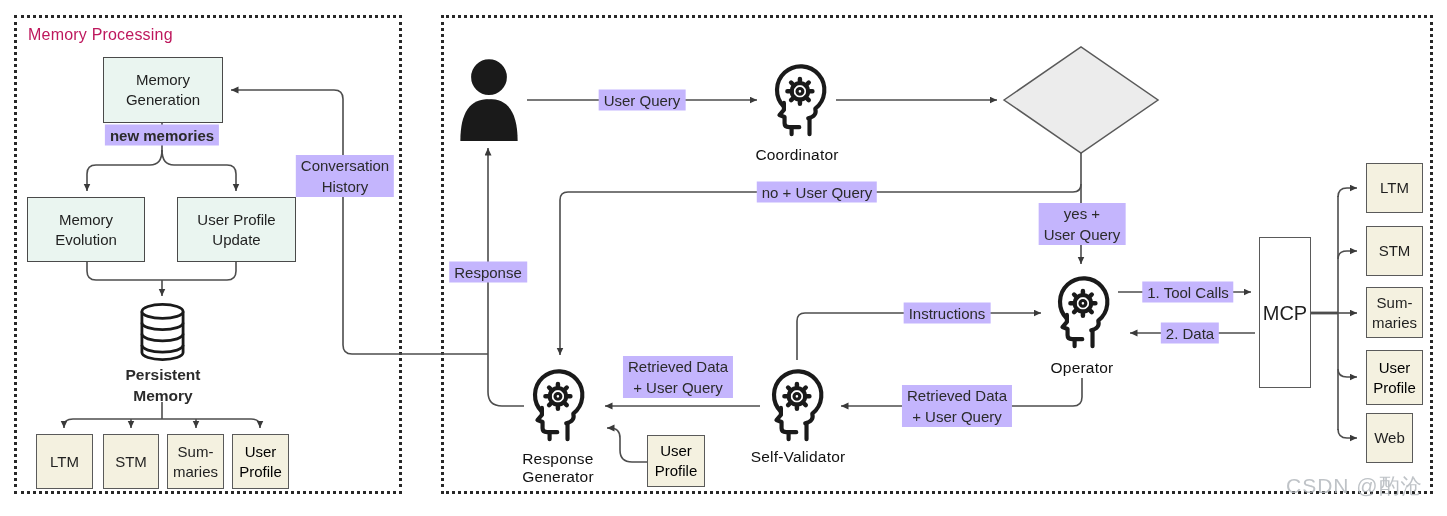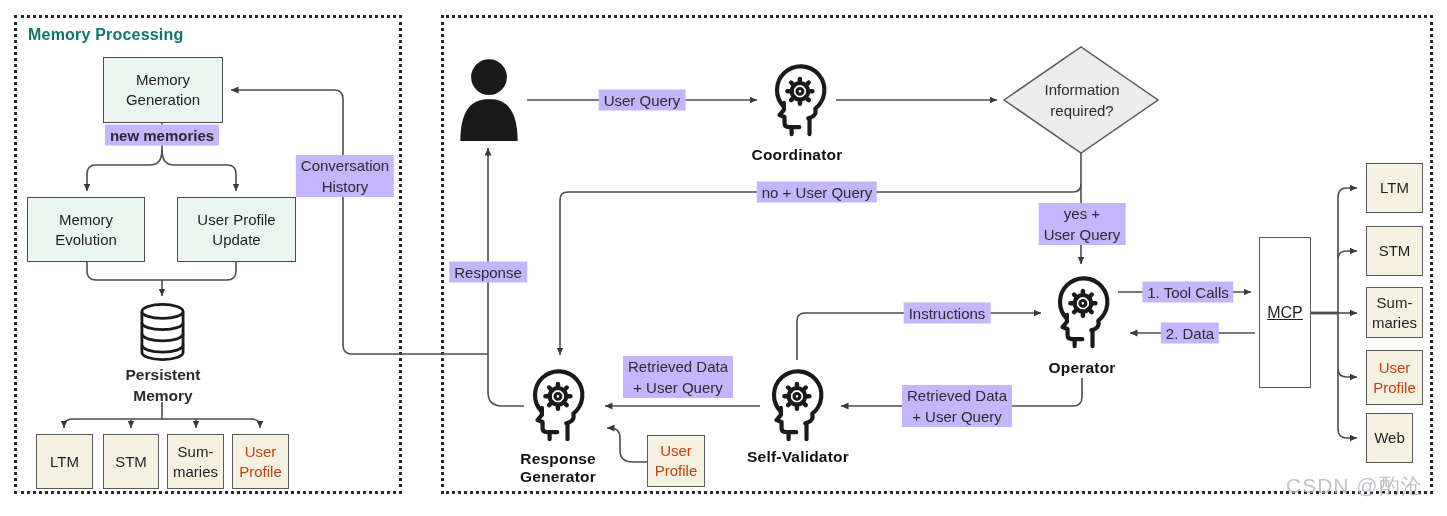--- a/index.html
+++ b/index.html
@@ -1,33 +1,33 @@
 <!DOCTYPE html>
 <html><head>
 <meta charset="utf-8">
 <style>
   html,body{margin:0;padding:0;background:#fff;}
   .stage{position:relative;width:1447px;height:516px;background:#fff;
          font-family:"Liberation Sans",sans-serif;overflow:hidden;}
   .panel{position:absolute;border:3px dotted #282828;z-index:0;}
-  .panel-title{position:absolute;font-weight:bold;font-size:16px;color:#0f766e;z-index:3;letter-spacing:.2px;}
+  .panel-title{position:absolute;font-weight:normal;font-size:16px;color:#be185d;z-index:3;letter-spacing:.2px;}
   .overlay{position:absolute;left:0;top:0;z-index:1;}
   .node{position:absolute;display:flex;align-items:center;justify-content:center;
         text-align:center;font-size:15px;line-height:20px;color:#1f1f1f;
         white-space:pre-line;z-index:2;box-sizing:border-box;}
   .mint{background:#eaf5f0;border:1.5px solid #4a4a4a;}
   .beige{background:#f4f1e0;border:1.5px solid #5a5a5a;}
   .white-box{background:#fff;border:1.5px solid #5a5a5a;}
-  .red-text{color:#c2410c;}
+  .red-text{color:#000000;}
   .red-bold{color:#c2191c;font-weight:bold;}
   .lbl{position:absolute;transform:translate(-50%,-50%);font-size:15px;line-height:21px;
        color:#2b2b2b;text-align:center;white-space:pre-line;z-index:3;}
   .lbl.bg{background:#c4b5fd;padding:0 5px;}
-  .agent-label{position:absolute;transform:translate(-50%,-50%);font-weight:bold;font-size:15.5px;
-       color:#111;text-align:right;white-space:pre-line;z-index:3;letter-spacing:.2px;}
+  .agent-label{position:absolute;transform:translate(-50%,-50%);font-weight:normal;font-size:15.5px;
+       color:#111;text-align:left;white-space:pre-line;z-index:3;letter-spacing:.2px;}
   .icon{position:absolute;z-index:2;line-height:0;}
   .watermark{position:absolute;left:1286px;top:472px;font-size:21px;color:#b4b9be;
        opacity:.85;z-index:4;letter-spacing:1px;}
 </style>
 </head>
 <body>
 
 <div class="stage">
 
   <svg class="overlay" width="1447" height="516">
@@ -120,43 +120,41 @@
       <path d="M28 68 A 37 37 0 1 1 77 71 Q 80 83 66 86"></path>
       <path d="M28 62 V 73 L 21 81 L 29 84 V 94 Q 29 100 36 100 H 52"></path>
       <path d="M40 100 V 111 M68 87 V 111"></path>
       <circle cx="53" cy="44" r="13"></circle>
       <circle cx="53" cy="44" r="4.5" stroke-width="5"></circle>
       <path d="M66 44 H 72.5 M40 44 H 33.5 M53 31 V 24.5 M53 57 V 63.5 M62.2 34.8 L 66.8 30.2 M43.8 34.8 L 39.2 30.2 M62.2 53.2 L 66.8 57.8 M43.8 53.2 L 39.2 57.8" stroke-width="7"></path>
     </svg>
   </div>
   <div class="agent-label" style="left:797px;top:155px;">Coordinator</div>
 
-  <div class="lbl" style="left:1082px;top:100px;">Information
-required?</div>
 
   <div class="lbl bg" style="left:817px;top:192px;">no + User Query</div>
   <div class="lbl bg" style="left:1082px;top:224px;">yes +
 User Query</div>
 
   <div class="icon" style="left:1049px;top:271px;">
     <svg width="64" height="82" viewBox="0 0 100 115" fill="none" stroke="#1a1a1a" stroke-width="6.5" stroke-linecap="round" stroke-linejoin="round">
       <path d="M28 68 A 37 37 0 1 1 77 71 Q 80 83 66 86"></path>
       <path d="M28 62 V 73 L 21 81 L 29 84 V 94 Q 29 100 36 100 H 52"></path>
       <path d="M40 100 V 111 M68 87 V 111"></path>
       <circle cx="53" cy="44" r="13"></circle>
       <circle cx="53" cy="44" r="4.5" stroke-width="5"></circle>
       <path d="M66 44 H 72.5 M40 44 H 33.5 M53 31 V 24.5 M53 57 V 63.5 M62.2 34.8 L 66.8 30.2 M43.8 34.8 L 39.2 30.2 M62.2 53.2 L 66.8 57.8 M43.8 53.2 L 39.2 57.8" stroke-width="7"></path>
     </svg>
   </div>
   <div class="agent-label" style="left:1082px;top:368px;">Operator</div>
 
   <div class="lbl bg" style="left:1188px;top:292px;">1. Tool Calls</div>
   <div class="lbl bg" style="left:1190px;top:333px;">2. Data</div>
 
-  <div class="node white-box" style="left:1259px;top:237px;width:52px;height:151px;font-size:16px;text-decoration:underline;">MCP</div>
+  <div class="node white-box" style="left:1259px;top:237px;width:52px;height:151px;font-size:20px;">MCP</div>
 
   <div class="node beige" style="left:1366px;top:163px;width:57px;height:50px;">LTM</div>
   <div class="node beige" style="left:1366px;top:226px;width:57px;height:50px;">STM</div>
   <div class="node beige" style="left:1366px;top:287px;width:57px;height:51px;">Sum-
 maries</div>
   <div class="node beige red-text" style="left:1366px;top:350px;width:57px;height:55px;">User
 Profile</div>
   <div class="node beige" style="left:1366px;top:413px;width:47px;height:50px;">Web</div>
 
   <div class="icon" style="left:763px;top:364px;">

